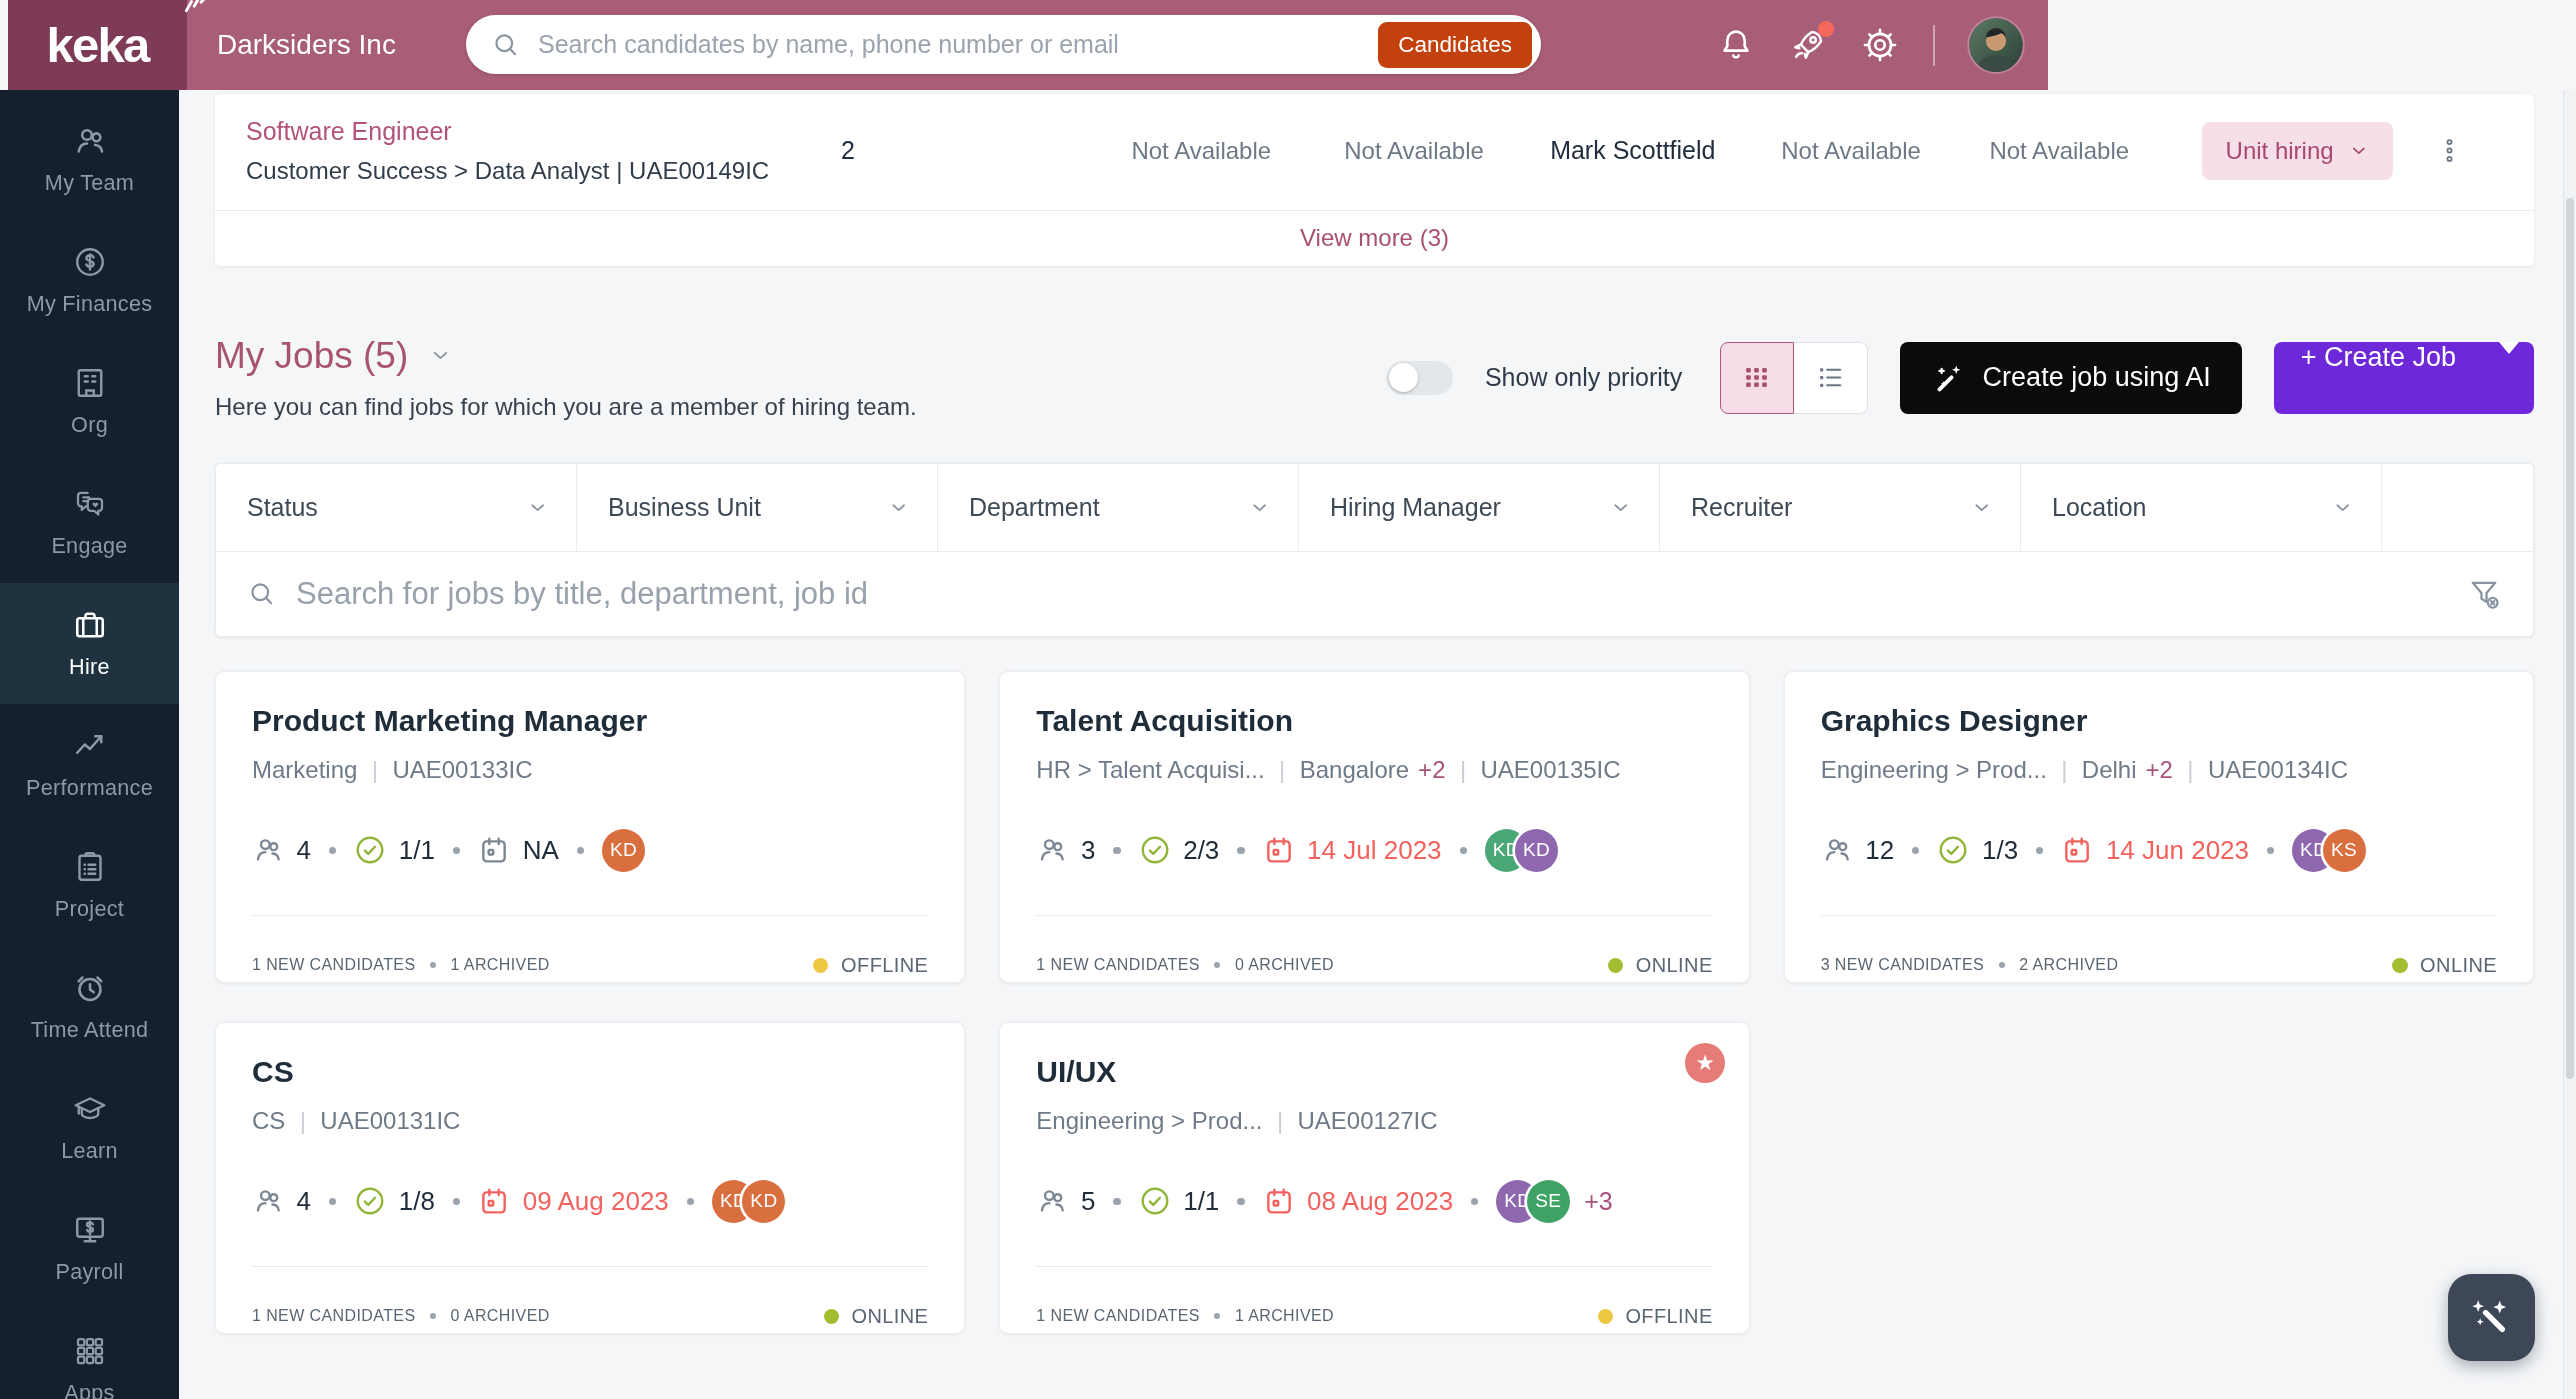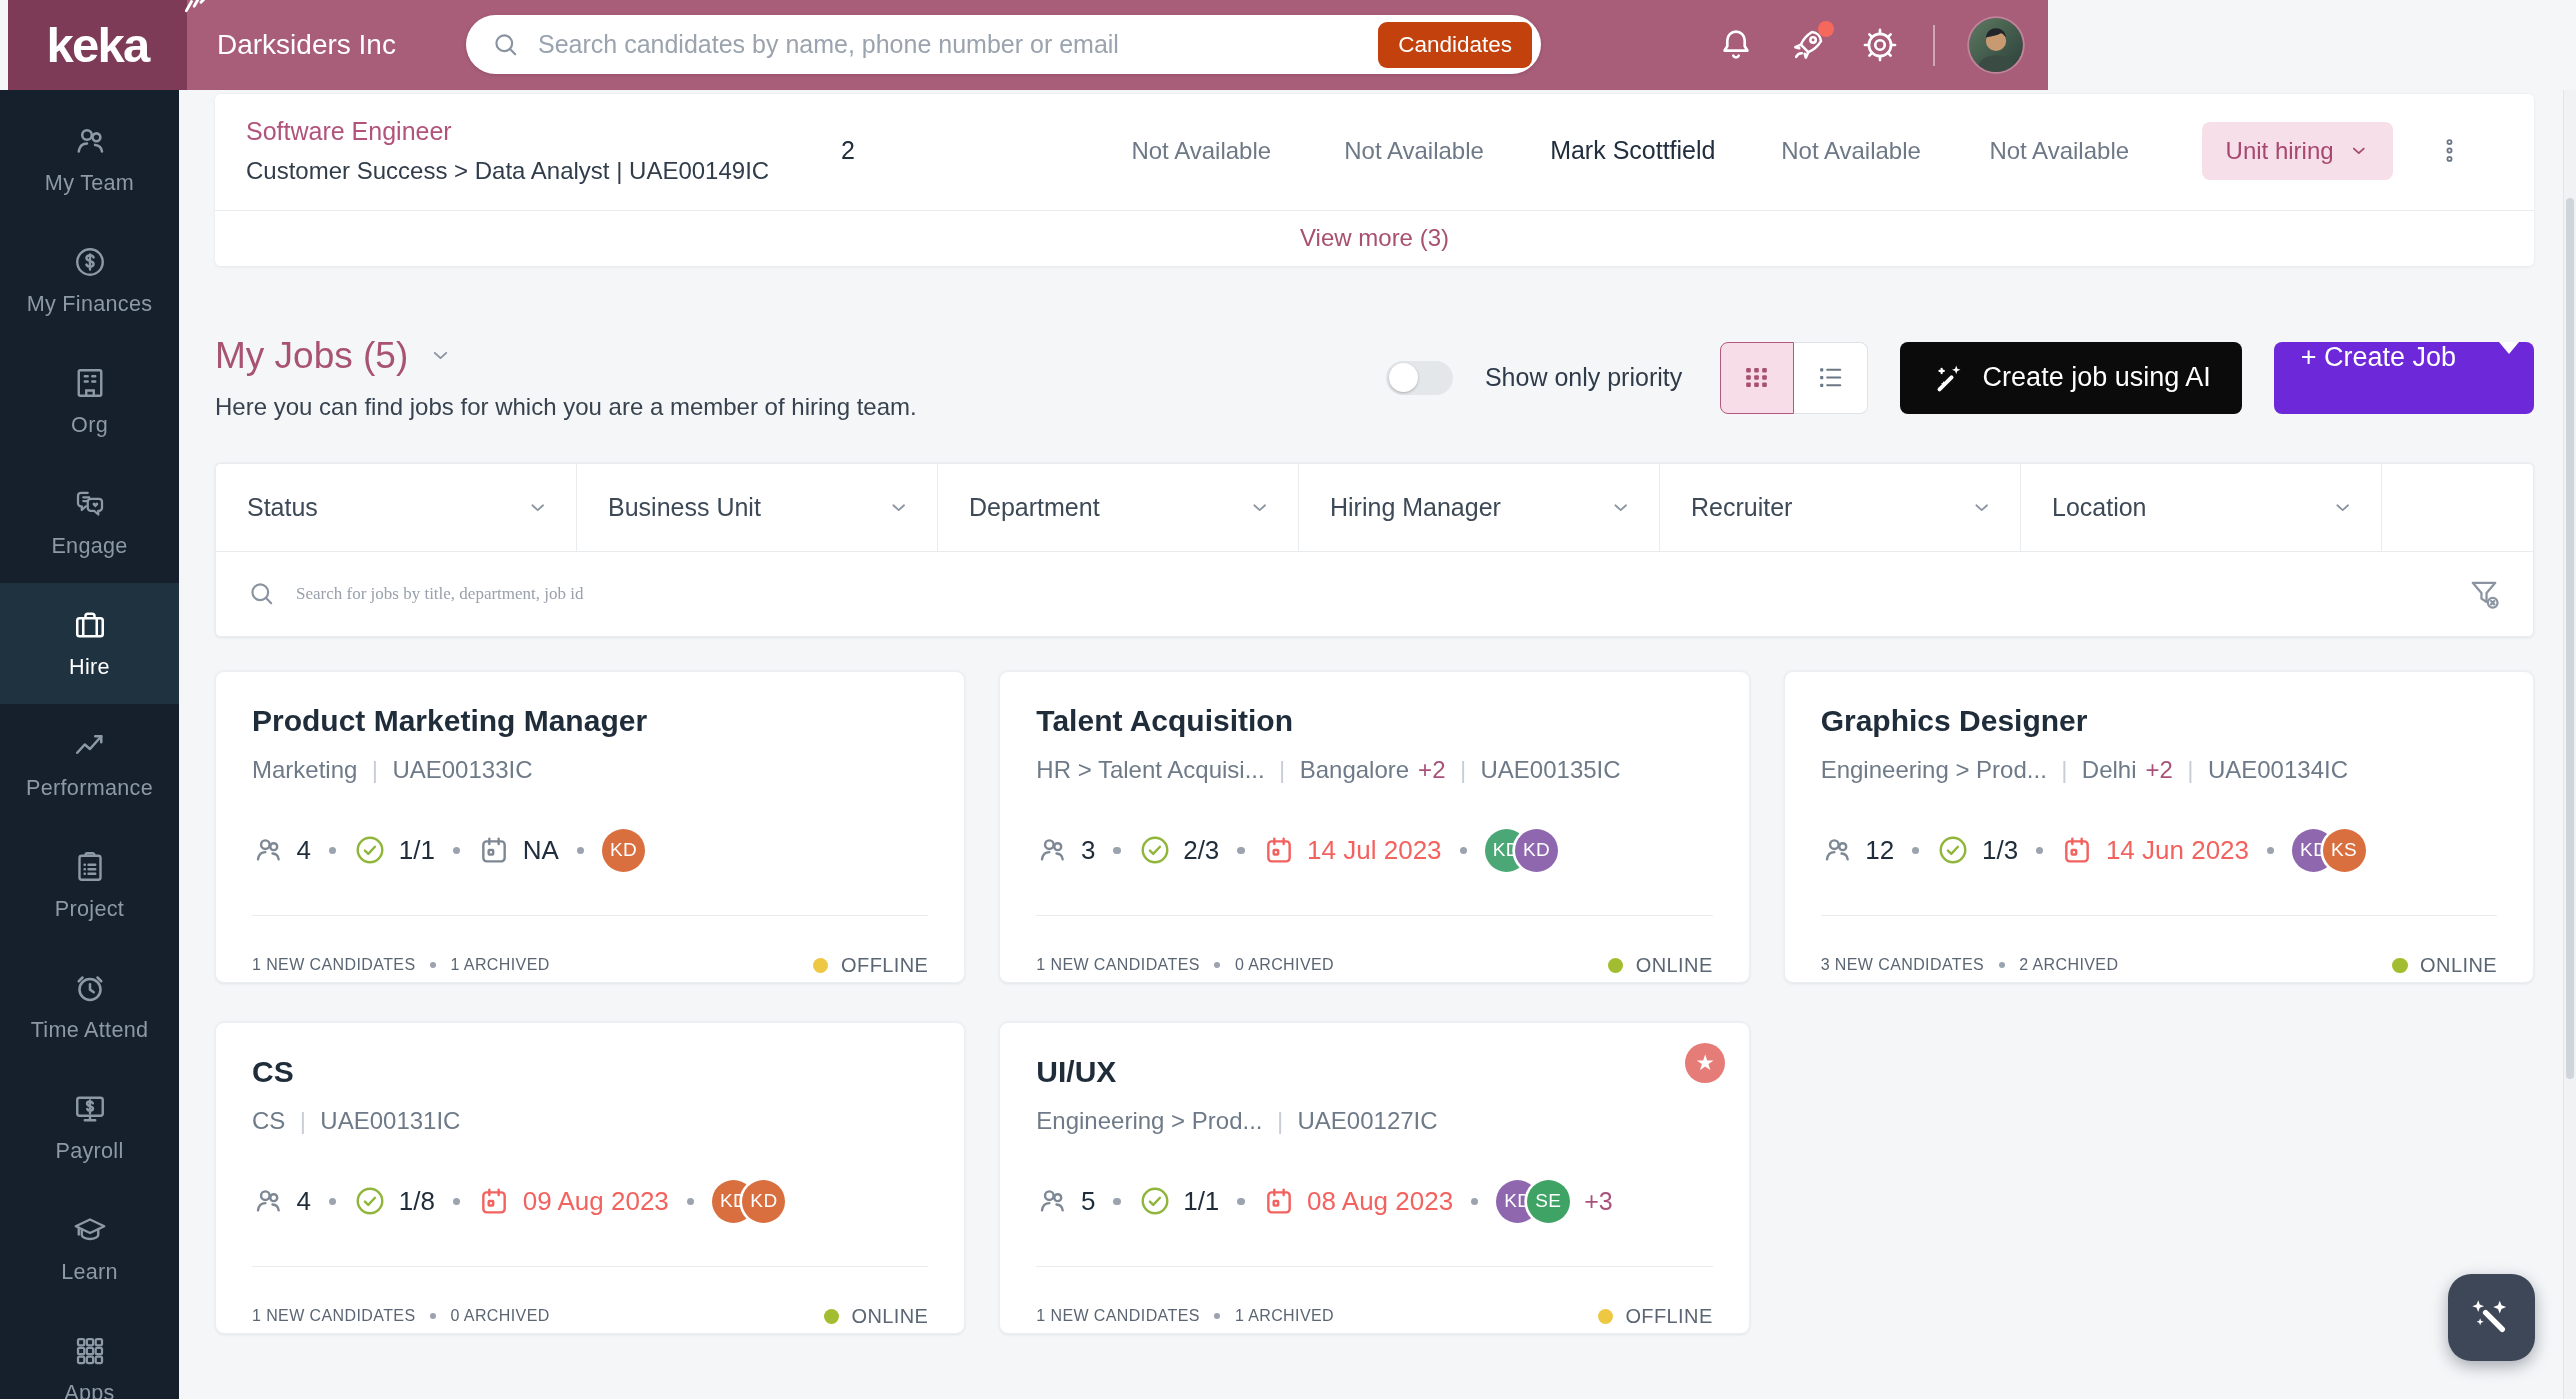--- a/index.html
+++ b/index.html
@@ -78,21 +78,21 @@
 
   
   .filter-card { margin-top:42px; border:0.9px solid #e9ecef; }
   .filter-row { display:grid; grid-template-columns:361px 361px 361px 361px 361px 361px 1fr; height:87px; }
   .filter-cell { border-right:0.9px solid #e9ecef; display:flex; align-items:center; justify-content:space-between; padding:0 27px 0 31px; cursor:pointer; }
   .filter-cell:nth-child(7) { border-right:none; cursor:default; }
   .filter-cell .fl { font-size:25px; color:#3d4956; }
   .filter-cell svg { width:23.4px; height:23.4px; color:#8a93a0; }
   .job-search-row { border-top:0.9px solid #e9ecef; height:85px; display:flex; align-items:center; padding:0 31px; }
   .job-search-row .mag { width:29px; height:29px; color:#8a93a0; flex:0 0 auto; }
-  .job-search-row input { flex:1; border:none; outline:none; font-size:17px; color:#3c4856; padding:0 20px; font-family:Liberation Serif, serif; background:transparent; }
+  .job-search-row input { flex:1; border:none; outline:none; font-size:31px; color:#3c4856; padding:0 20px; font-family:Liberation Sans, sans-serif; background:transparent; }
   .job-search-row input::placeholder { color:#98a1ac; }
   .funnel { width:36px; height:36px; color:#8a93a0; cursor:pointer; }
   .funnel svg { width:100%; height:100%; }
 
   
   .jobs-grid { margin-top:34px; display:grid; grid-template-columns:repeat(3, 1fr); gap:39px 34px; }
   .job-card { background:#fff; border:0.9px solid #eceef1; border-radius:9px; box-shadow:0 0.9px 2.7px rgba(25,39,52,.08); padding:32px 36px 27px; position:relative; height:312px; cursor:pointer; }
   .job-title { font-size:30px; color:#1f2c3a; font-weight:bold; }
   .job-meta { margin-top:18px; font-size:24px; color:#6e7a88; display:flex; align-items:center; white-space:nowrap; overflow:hidden; }
   .job-meta .sep { color:#c9ced5; margin:0 14.4px; }
@@ -246,34 +246,34 @@
   </div>
   <div class="side-item">
     <svg viewBox="0 0 24 24" fill="none" stroke="currentColor" stroke-width="1.7" stroke-linecap="round">
         <circle cx="12" cy="13" r="7"></circle>
         <path d="M12 9.5V13l2.5 1.8"></path>
         <path d="M4.5 7.5L7 5M19.5 7.5L17 5"></path>
       </svg>
     <span class="lbl">Time Attend</span>
   </div>
   <div class="side-item">
+    <svg viewBox="0 0 24 24" fill="none" stroke="currentColor" stroke-width="1.6" stroke-linejoin="round" stroke-linecap="round">
+        <path d="M2.5 9.5L12 5l9.5 4.5L12 14z"></path>
+        <path d="M6.5 11.5v3.8c0 1.3 2.5 2.7 5.5 2.7s5.5-1.4 5.5-2.7v-3.8"></path>
+        <path d="M4.5 10.5v4.5"></path>
+      </svg>
+    <span class="lbl">Learn</span>
+  </div>
+  <div class="side-item">
     <svg viewBox="0 0 24 24" fill="none" stroke="currentColor" stroke-width="1.6">
         <rect x="3.5" y="4.5" width="17" height="12" rx="1.5"></rect>
         <path d="M12 16.5v3M8.5 19.5h7" stroke-linecap="round"></path>
         <path d="M12 6.3v8.4M13.9 8.2c-.3-.8-1-1.2-1.9-1.2-1.1 0-2 .6-2 1.5 0 2 4 1.2 4 3.2 0 .9-.9 1.5-2 1.5-.9 0-1.6-.4-1.9-1.2" stroke-linecap="round"></path>
       </svg>
     <span class="lbl">Payroll</span>
-  </div>
-  <div class="side-item">
-    <svg viewBox="0 0 24 24" fill="none" stroke="currentColor" stroke-width="1.6" stroke-linejoin="round" stroke-linecap="round">
-        <path d="M2.5 9.5L12 5l9.5 4.5L12 14z"></path>
-        <path d="M6.5 11.5v3.8c0 1.3 2.5 2.7 5.5 2.7s5.5-1.4 5.5-2.7v-3.8"></path>
-        <path d="M4.5 10.5v4.5"></path>
-      </svg>
-    <span class="lbl">Learn</span>
   </div>
   <div class="side-item">
     <svg viewBox="0 0 24 24" fill="none" stroke="currentColor" stroke-width="1.5">
         <rect x="4" y="4" width="4.2" height="4.2" rx="1"></rect>
         <rect x="9.9" y="4" width="4.2" height="4.2" rx="1"></rect>
         <rect x="15.8" y="4" width="4.2" height="4.2" rx="1"></rect>
         <rect x="4" y="9.9" width="4.2" height="4.2" rx="1"></rect>
         <rect x="9.9" y="9.9" width="4.2" height="4.2" rx="1"></rect>
         <rect x="15.8" y="9.9" width="4.2" height="4.2" rx="1"></rect>
         <rect x="4" y="15.8" width="4.2" height="4.2" rx="1"></rect>

